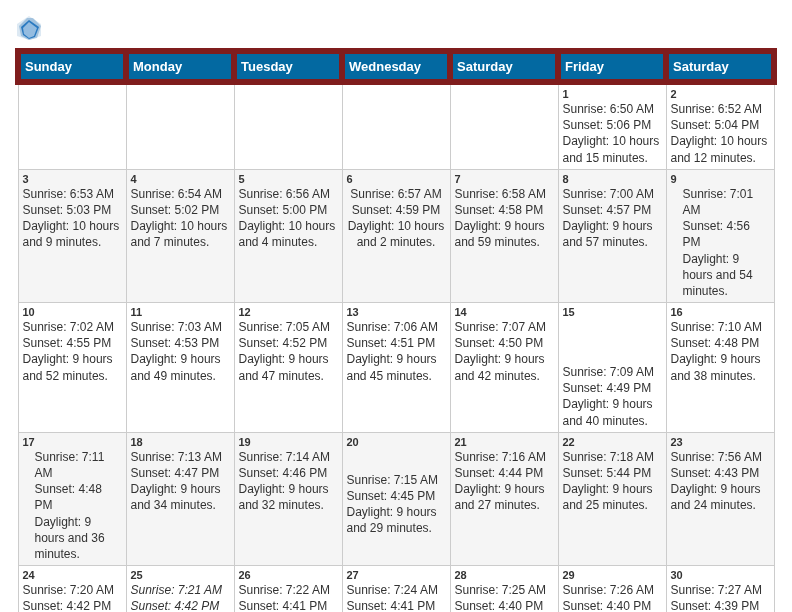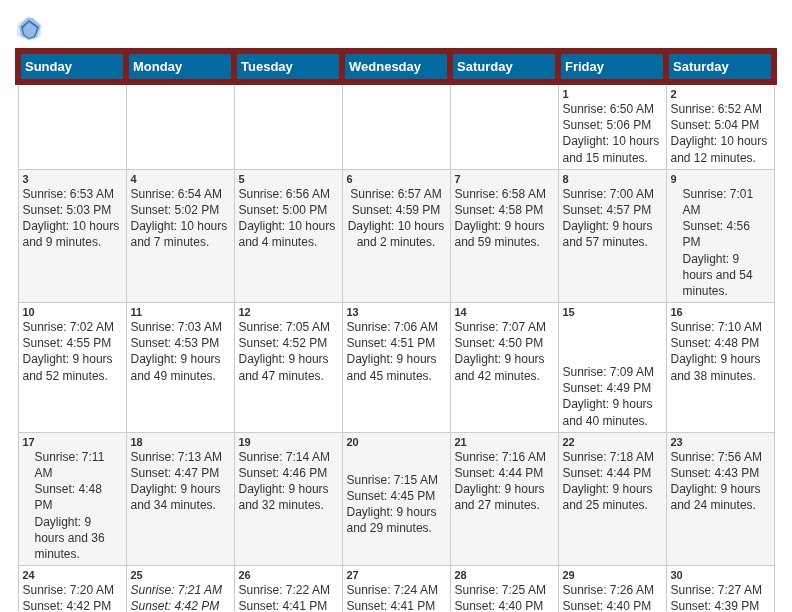--- a/index.html
+++ b/index.html
@@ -263,21 +263,21 @@
           </td>
           <td>
             <span class="day-number">21</span>
             <div class="day-info" style="white-space: pre-line;">Sunrise: 7:16 AM
 Sunset: 4:44 PM
 Daylight: 9 hours and 27 minutes.</div>
           </td>
           <td>
             <span class="day-number">22</span>
             <div class="day-info" style="white-space: pre-line;">Sunrise: 7:18 AM
-Sunset: 4:44 PM
+Sunset: 5:44 PM
 Daylight: 9 hours and 25 minutes.</div>
           </td>
           <td>
             <span class="day-number">23</span>
             <div class="day-info" style="white-space: pre-line;">Sunrise: 7:56 AM
 Sunset: 4:43 PM
 Daylight: 9 hours and 24 minutes.</div>
           </td>
         </tr>
         <tr>

